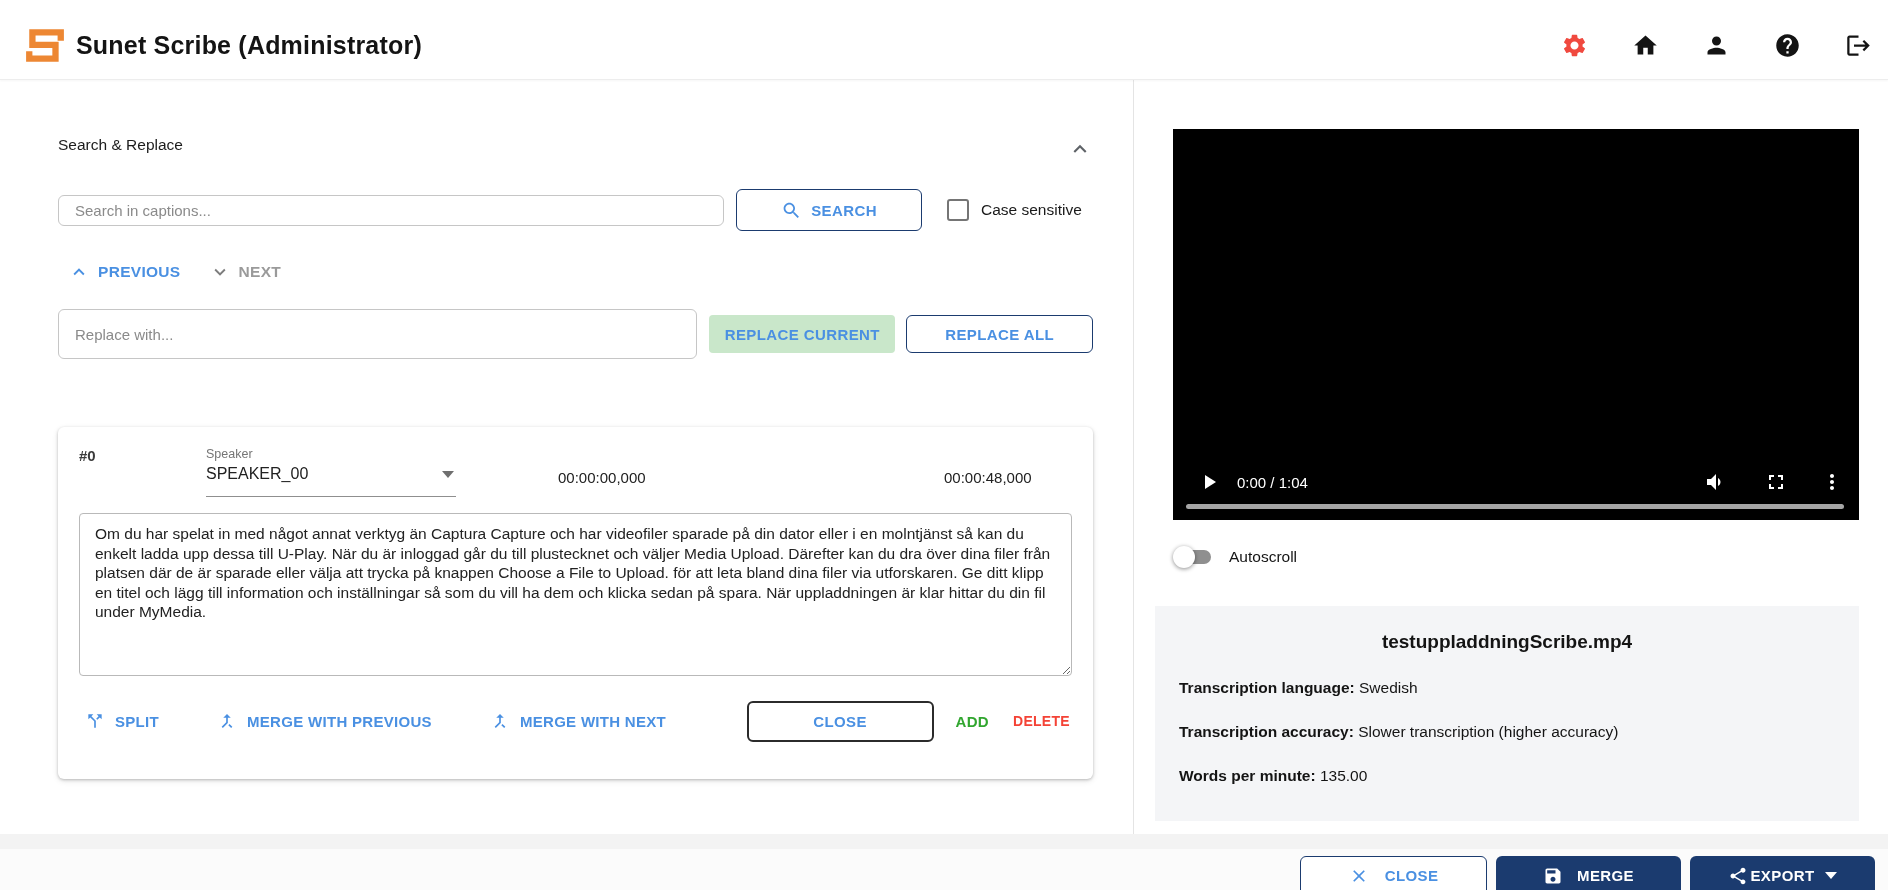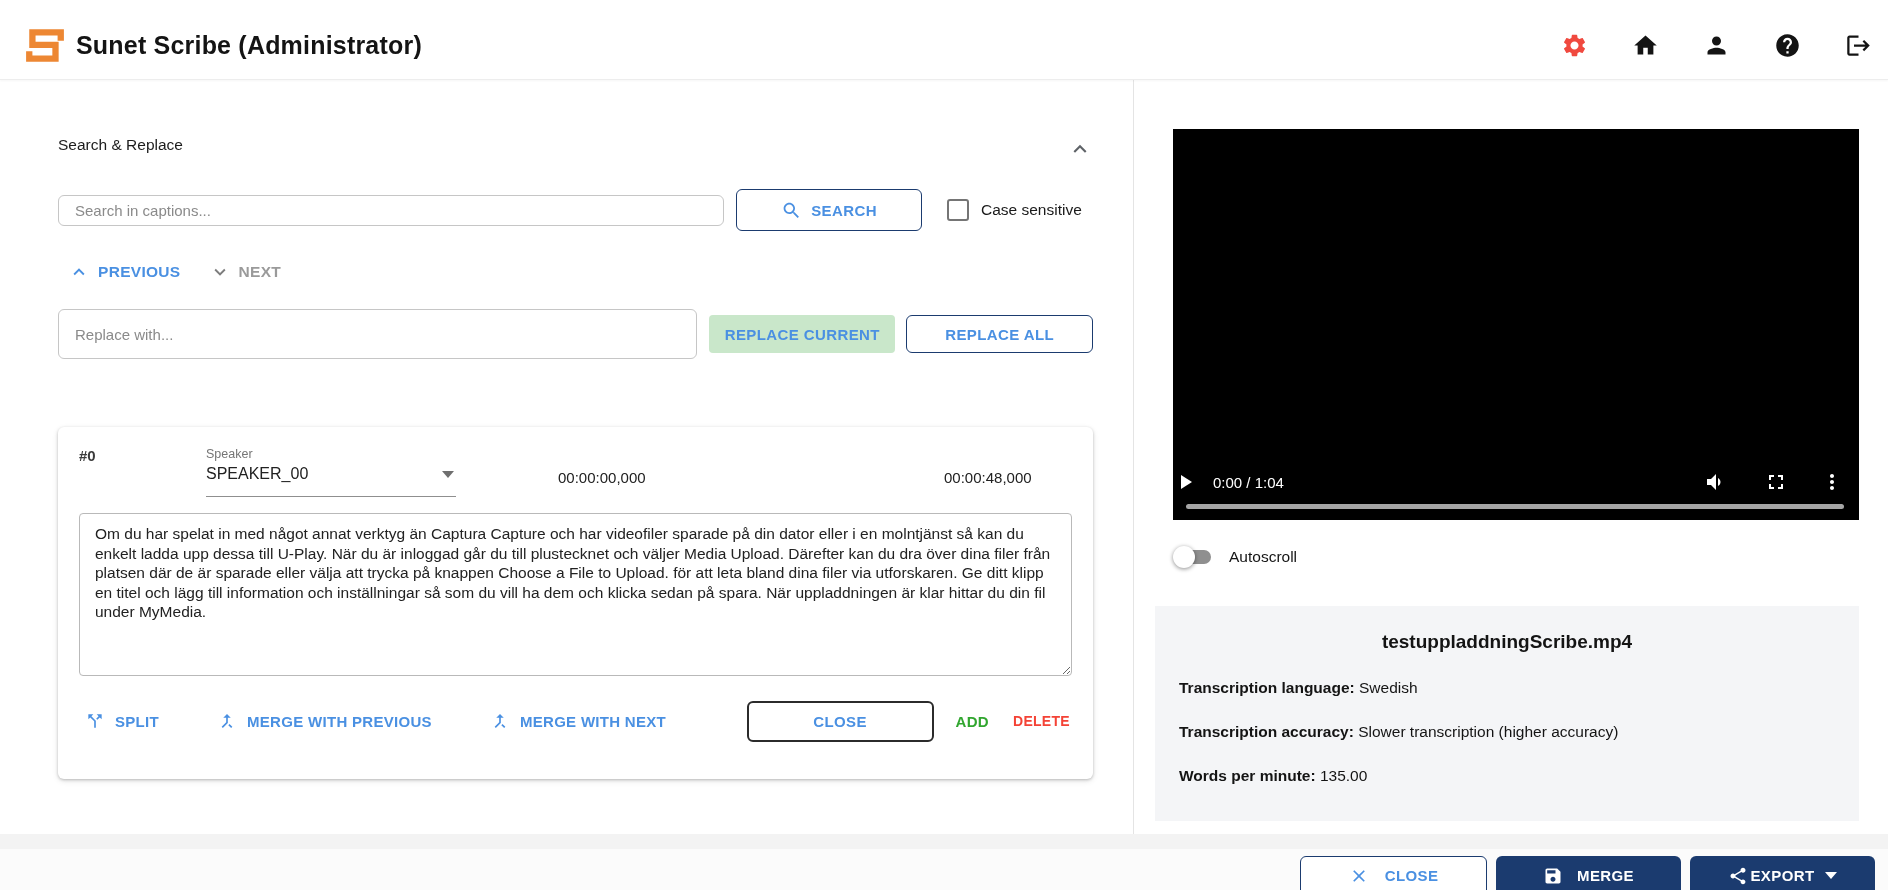--- a/index.html
+++ b/index.html
@@ -91,21 +91,21 @@
   .a-mwn { margin-left:58px; }
   .close-card-btn { margin-left:auto; width:187px; height:41px; border:2px solid #2b2b2b;
     border-radius:6px; color:#4a90e2; }
   .add-link { margin-left:22px; color:#31a62f; font-weight:bold; font-size:15px;
     letter-spacing:0.3px; cursor:pointer; }
   .delete-link { margin-left:24px; margin-right:2px; color:#f44336; font-weight:bold;
     font-size:14px; letter-spacing:0.3px; cursor:pointer; }
 
   
   .video { margin-left:18px; width:686px; height:391px; background:#000; position:relative; }
-  .vcontrols { position:absolute; left:0; right:15px; bottom:26px; display:flex;
+  .vcontrols { position:absolute; left:24px; right:15px; bottom:26px; display:flex;
     align-items:center; color:#fff; }
   .vicon { width:24px; height:24px; color:#fff; cursor:pointer; }
   .vicon svg { width:100%; height:100%; }
   .vtime { margin-left:16px; font-size:15px; color:#fff; }
   .vspacer { flex:1; }
   .vol { margin-right:0; }
   .fs { margin-left:36px; }
   .dots { margin-left:32px; }
   .vprogress { position:absolute; left:13px; right:15px; bottom:11px; height:5px;
     background:#a5a5a5; border-radius:3px; cursor:pointer; }

